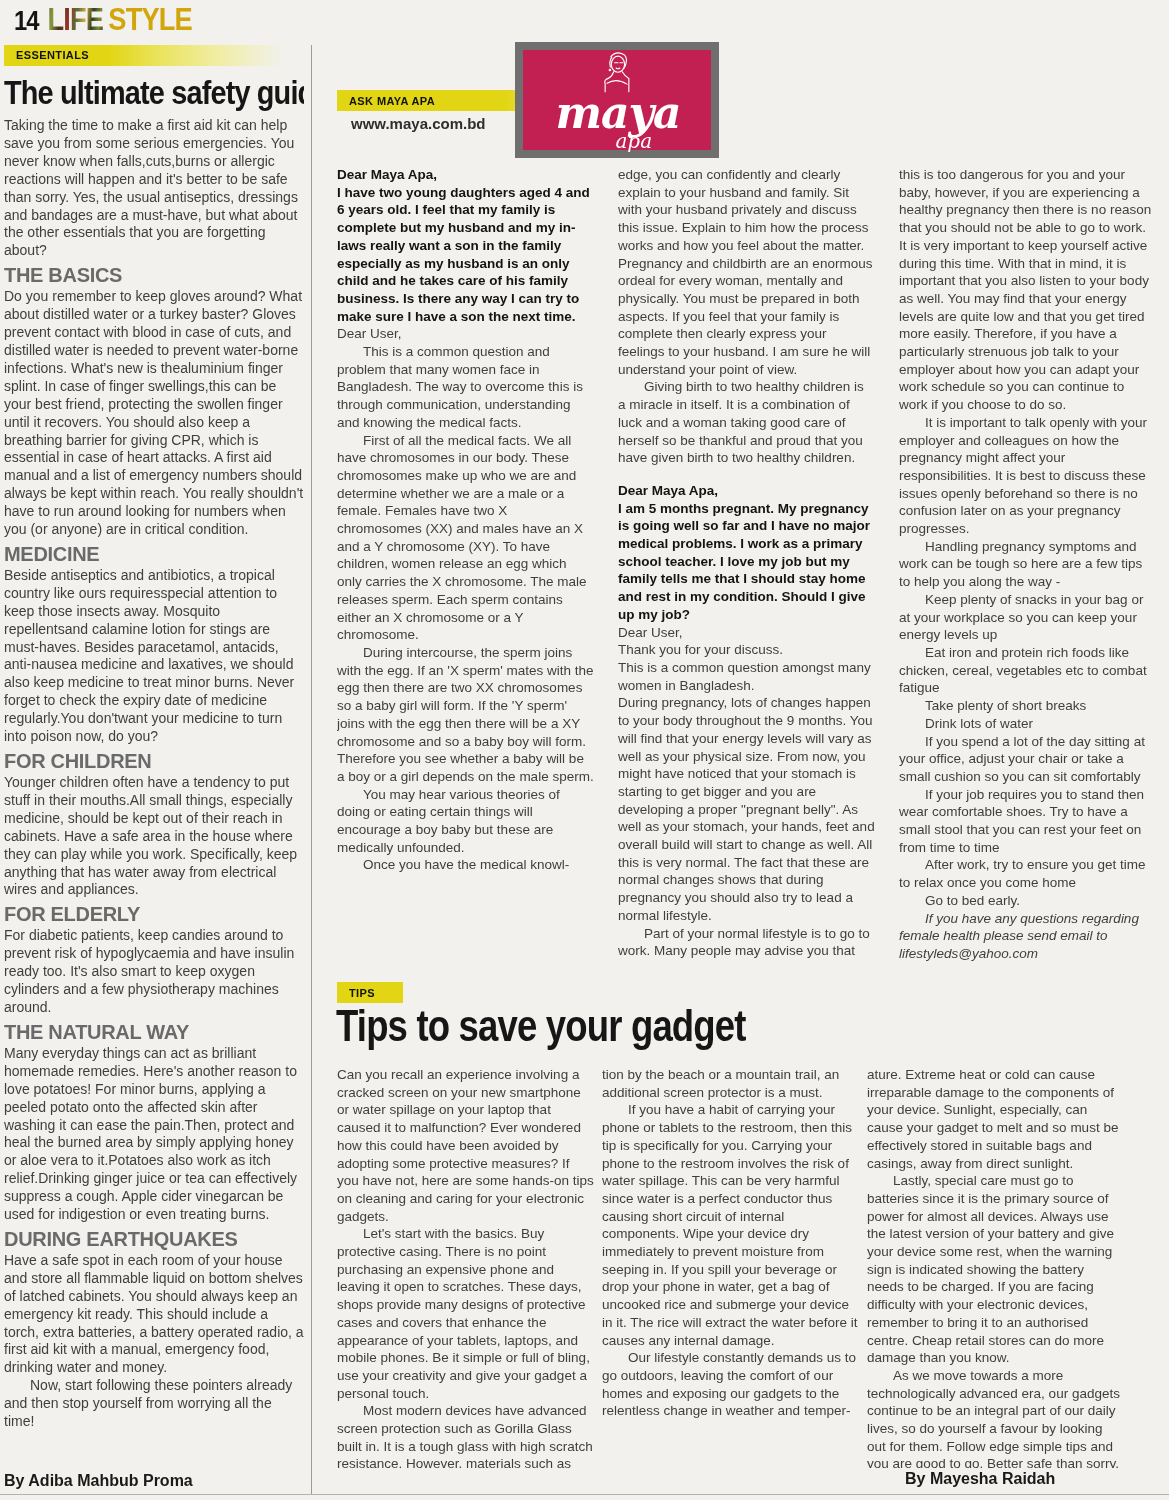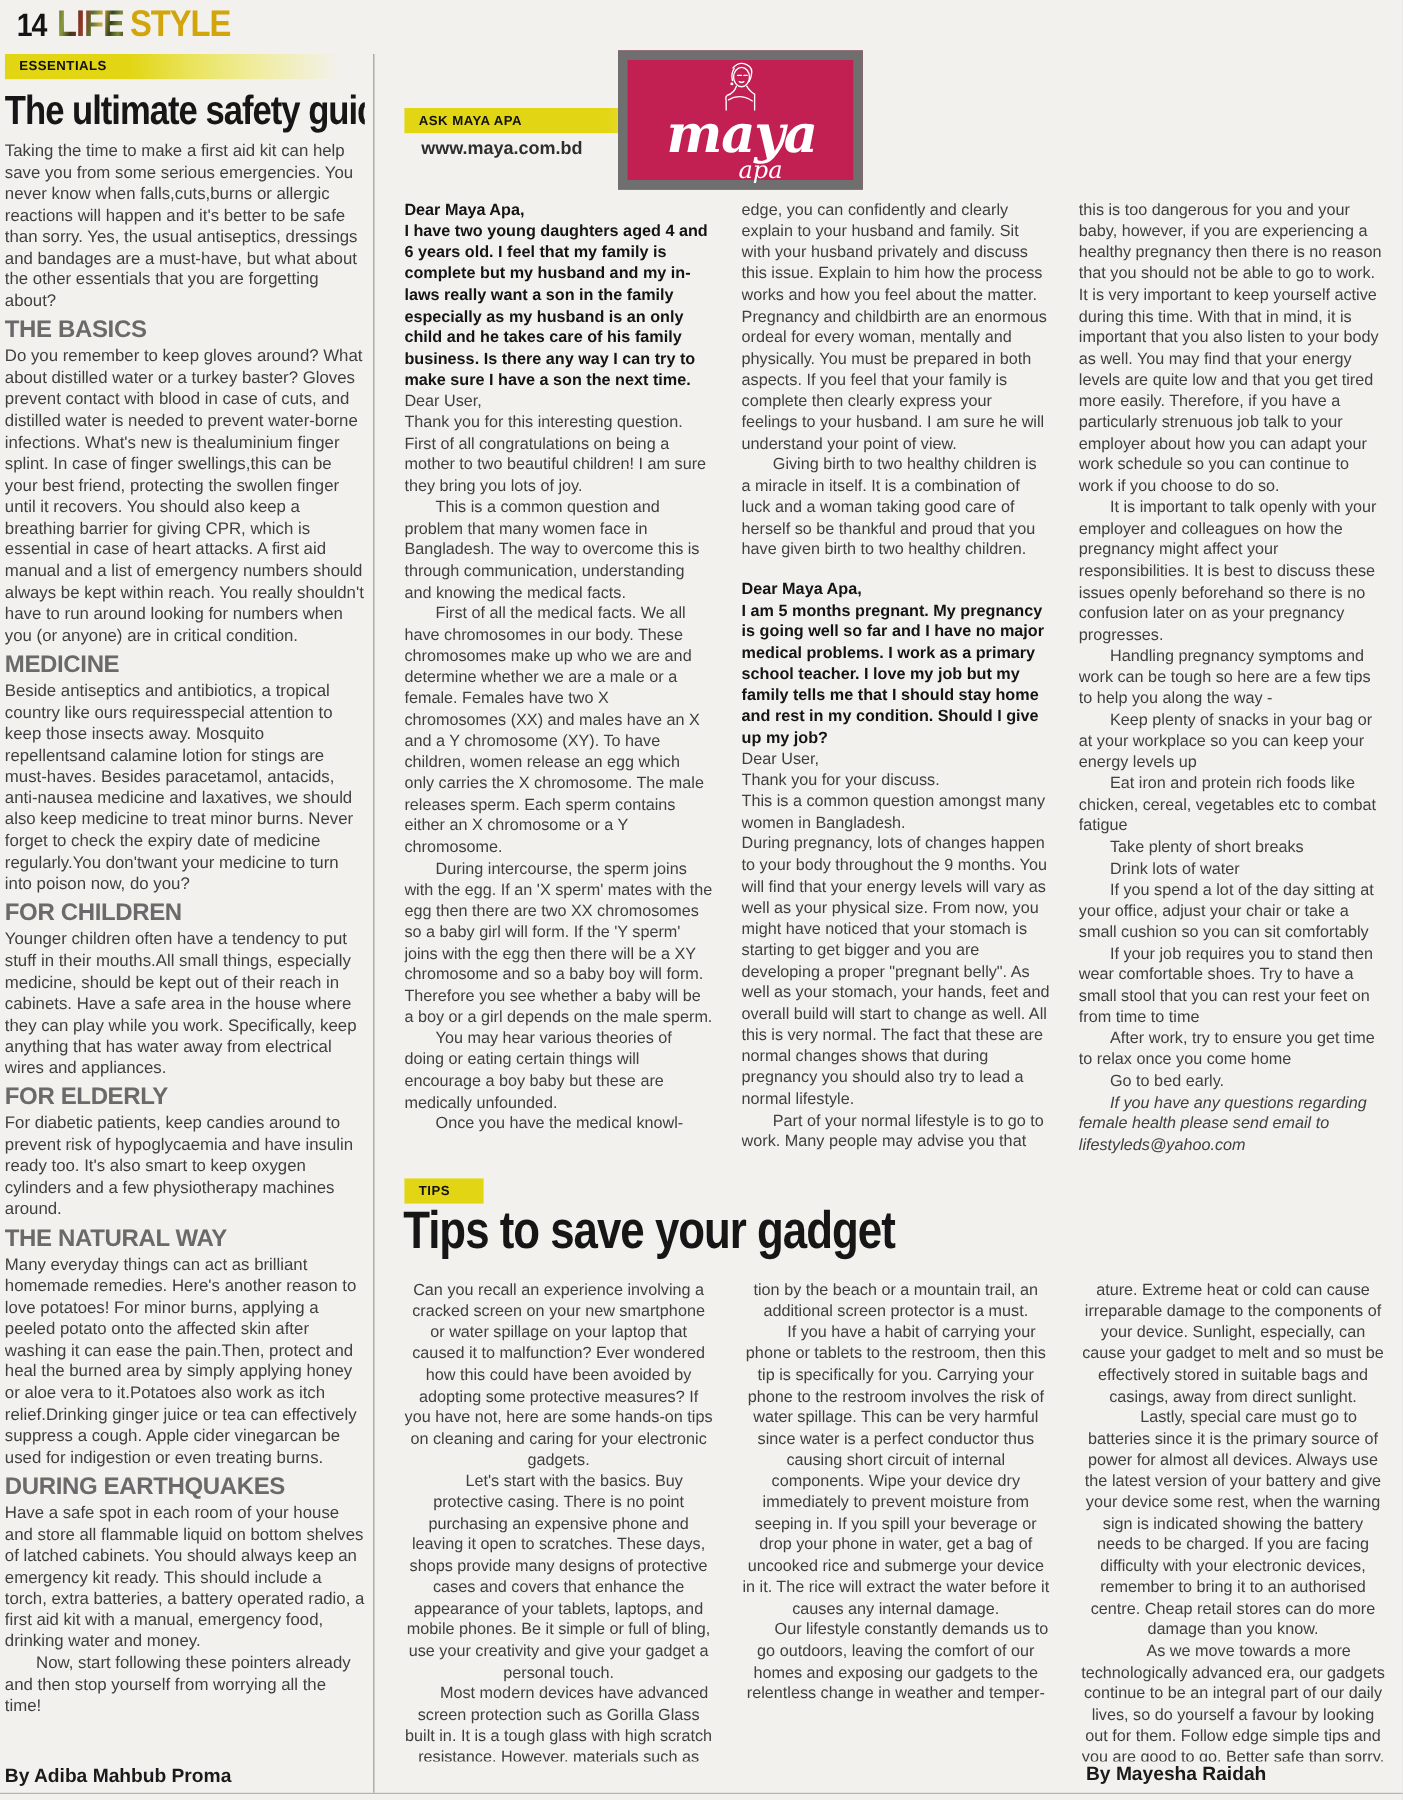--- a/index.html
+++ b/index.html
@@ -26,21 +26,21 @@
   .strip-tips{width:66px;background:#e2d614;}
   
   .headline1{margin:9px 0 8px 0;font-size:34px;line-height:1.0;font-weight:800;color:#161616;
     letter-spacing:-1px;transform:scaleX(0.85);transform-origin:left;white-space:nowrap;}
   .headline2{position:absolute;left:336px;top:1004px;margin:0;font-size:44px;line-height:1.0;font-weight:800;color:#161616;
     letter-spacing:-1px;transform:scaleX(0.83);transform-origin:left;white-space:nowrap;}
   
   .col-left{position:absolute;left:4px;top:45px;width:300px;height:1420px;overflow:hidden;font-size:14px;line-height:17.9px;}
   .divider-v{position:absolute;left:311px;top:45px;width:1px;height:1449px;background:#9c9c9c;}
   .maya-cols{position:absolute;left:337px;top:166px;width:820px;height:812px;display:flex;gap:24px;}
-  .tips-cols{position:absolute;left:337px;top:1066px;width:820px;height:402px;display:flex;gap:24px;text-align:center;}
+  .tips-cols{position:absolute;left:337px;top:1066px;width:820px;height:402px;display:flex;gap:8px;}
   .col{flex:0 0 257px;width:257px;overflow:hidden;font-size:13.5px;line-height:17.7px;}
   
   .b-p{margin:0;}
   .b-pi{margin:0;text-indent:26px;}
   .b-q{margin:0;font-weight:700;color:#141414;}
   .b-qg{margin:15px 0 0 0;font-weight:700;color:#141414;}
   .b-h{margin:4px 0 1px 0;font-size:20px;font-weight:700;color:#6a6a6a;letter-spacing:-0.3px;line-height:1.15;}
   .b-it{margin:0;font-style:italic;text-indent:26px;}
   
   .maya-head{position:absolute;left:337px;top:90px;}
@@ -118,21 +118,20 @@
       <div class="logo-main">maya</div>
       <div class="logo-sub">apa</div>
     </div>
   </div>
 
   <div class="maya-cols">
     <div class="col">
         <p class="b-q">Dear Maya Apa,</p>
         <p class="b-q">I have two young daughters aged 4 and 6 years old. I feel that my family is complete but my husband and my in-laws really want a son in the family especially as my husband is an only child and he takes care of his family business. Is there any way I can try to make sure I have a son the next time.</p>
         <p class="b-p">Dear User,</p>
-        <p class="b-p">Thank you for this interesting question. First of all congratulations on being a mother to two beautiful children! I am sure they bring you lots of joy.</p>
         <p class="b-pi">This is a common question and problem that many women face in Bangladesh. The way to overcome this is through communication, understanding and knowing the medical facts.</p>
         <p class="b-pi">First of all the medical facts. We all have chromosomes in our body. These chromosomes make up who we are and determine whether we are a male or a female. Females have two X chromosomes (XX) and males have an X and a Y chromosome (XY). To have children, women release an egg which only carries the X chromosome. The male releases sperm. Each sperm contains either an X chromosome or a Y chromosome.</p>
         <p class="b-pi">During intercourse, the sperm joins with the egg. If an 'X sperm' mates with the egg then there are two XX chromosomes so a baby girl will form. If the 'Y sperm' joins with the egg then there will be a XY chromosome and so a baby boy will form. Therefore you see whether a baby will be a boy or a girl depends on the male sperm.</p>
         <p class="b-pi">You may hear various theories of doing or eating certain things will encourage a boy baby but these are medically unfounded.</p>
         <p class="b-pi">Once you have the medical knowl-</p>
       </div>
     <div class="col">
         <p class="b-p">edge, you can confidently and clearly explain to your husband and family. Sit with your husband privately and discuss this issue. Explain to him how the process works and how you feel about the matter. Pregnancy and childbirth are an enormous ordeal for every woman, mentally and physically. You must be prepared in both aspects. If you feel that your family is complete then clearly express your feelings to your husband. I am sure he will understand your point of view.</p>
         <p class="b-pi">Giving birth to two healthy children is a miracle in itself. It is a combination of luck and a woman taking good care of herself so be thankful and proud that you have given birth to two healthy children.</p>
         <p class="b-qg">Dear Maya Apa,</p>

